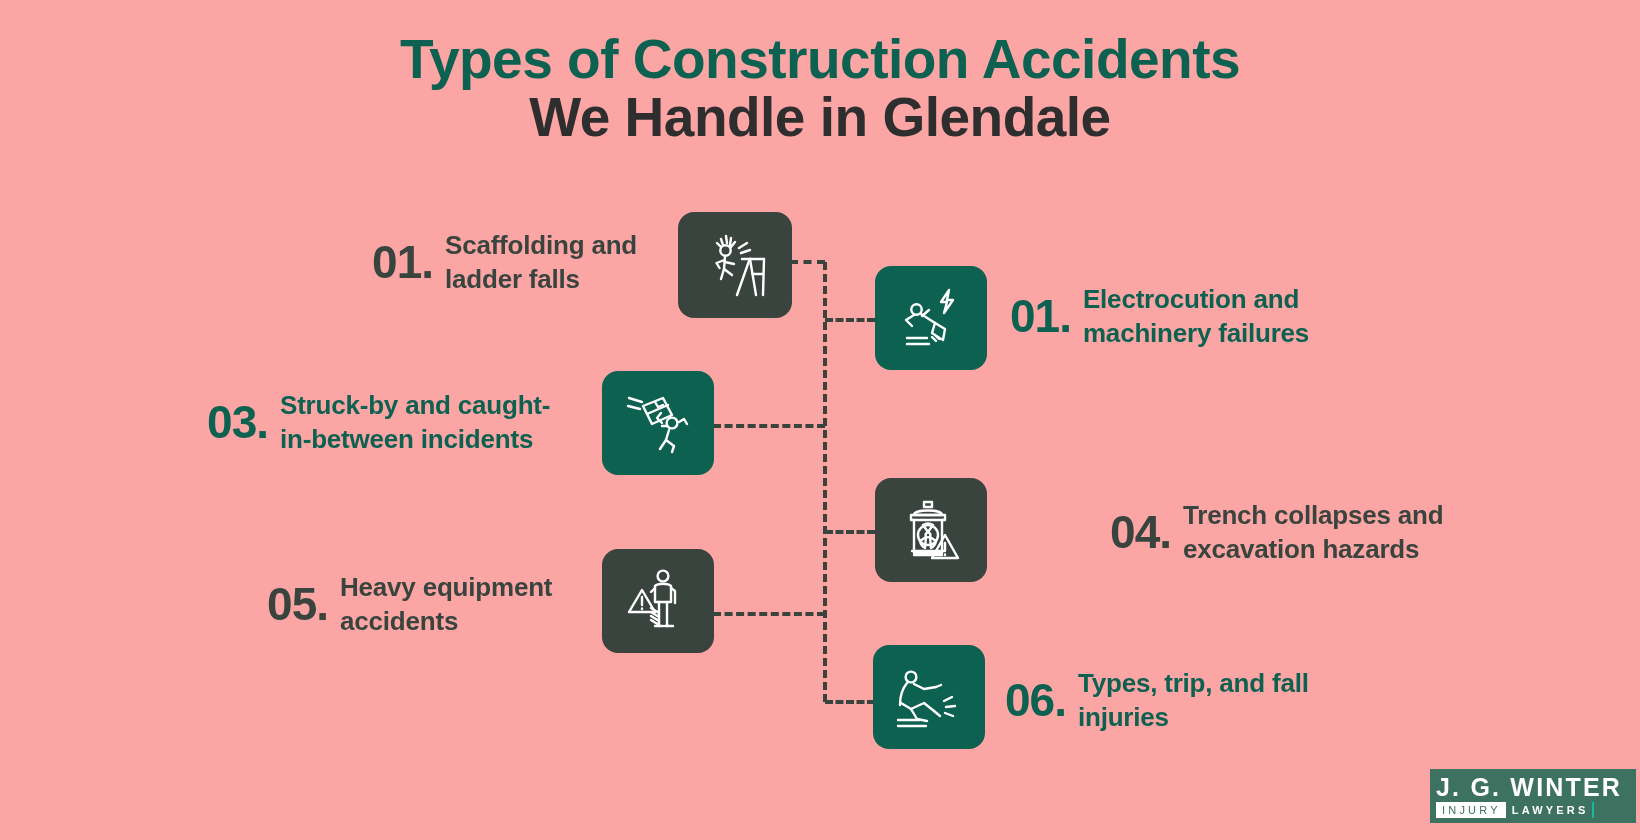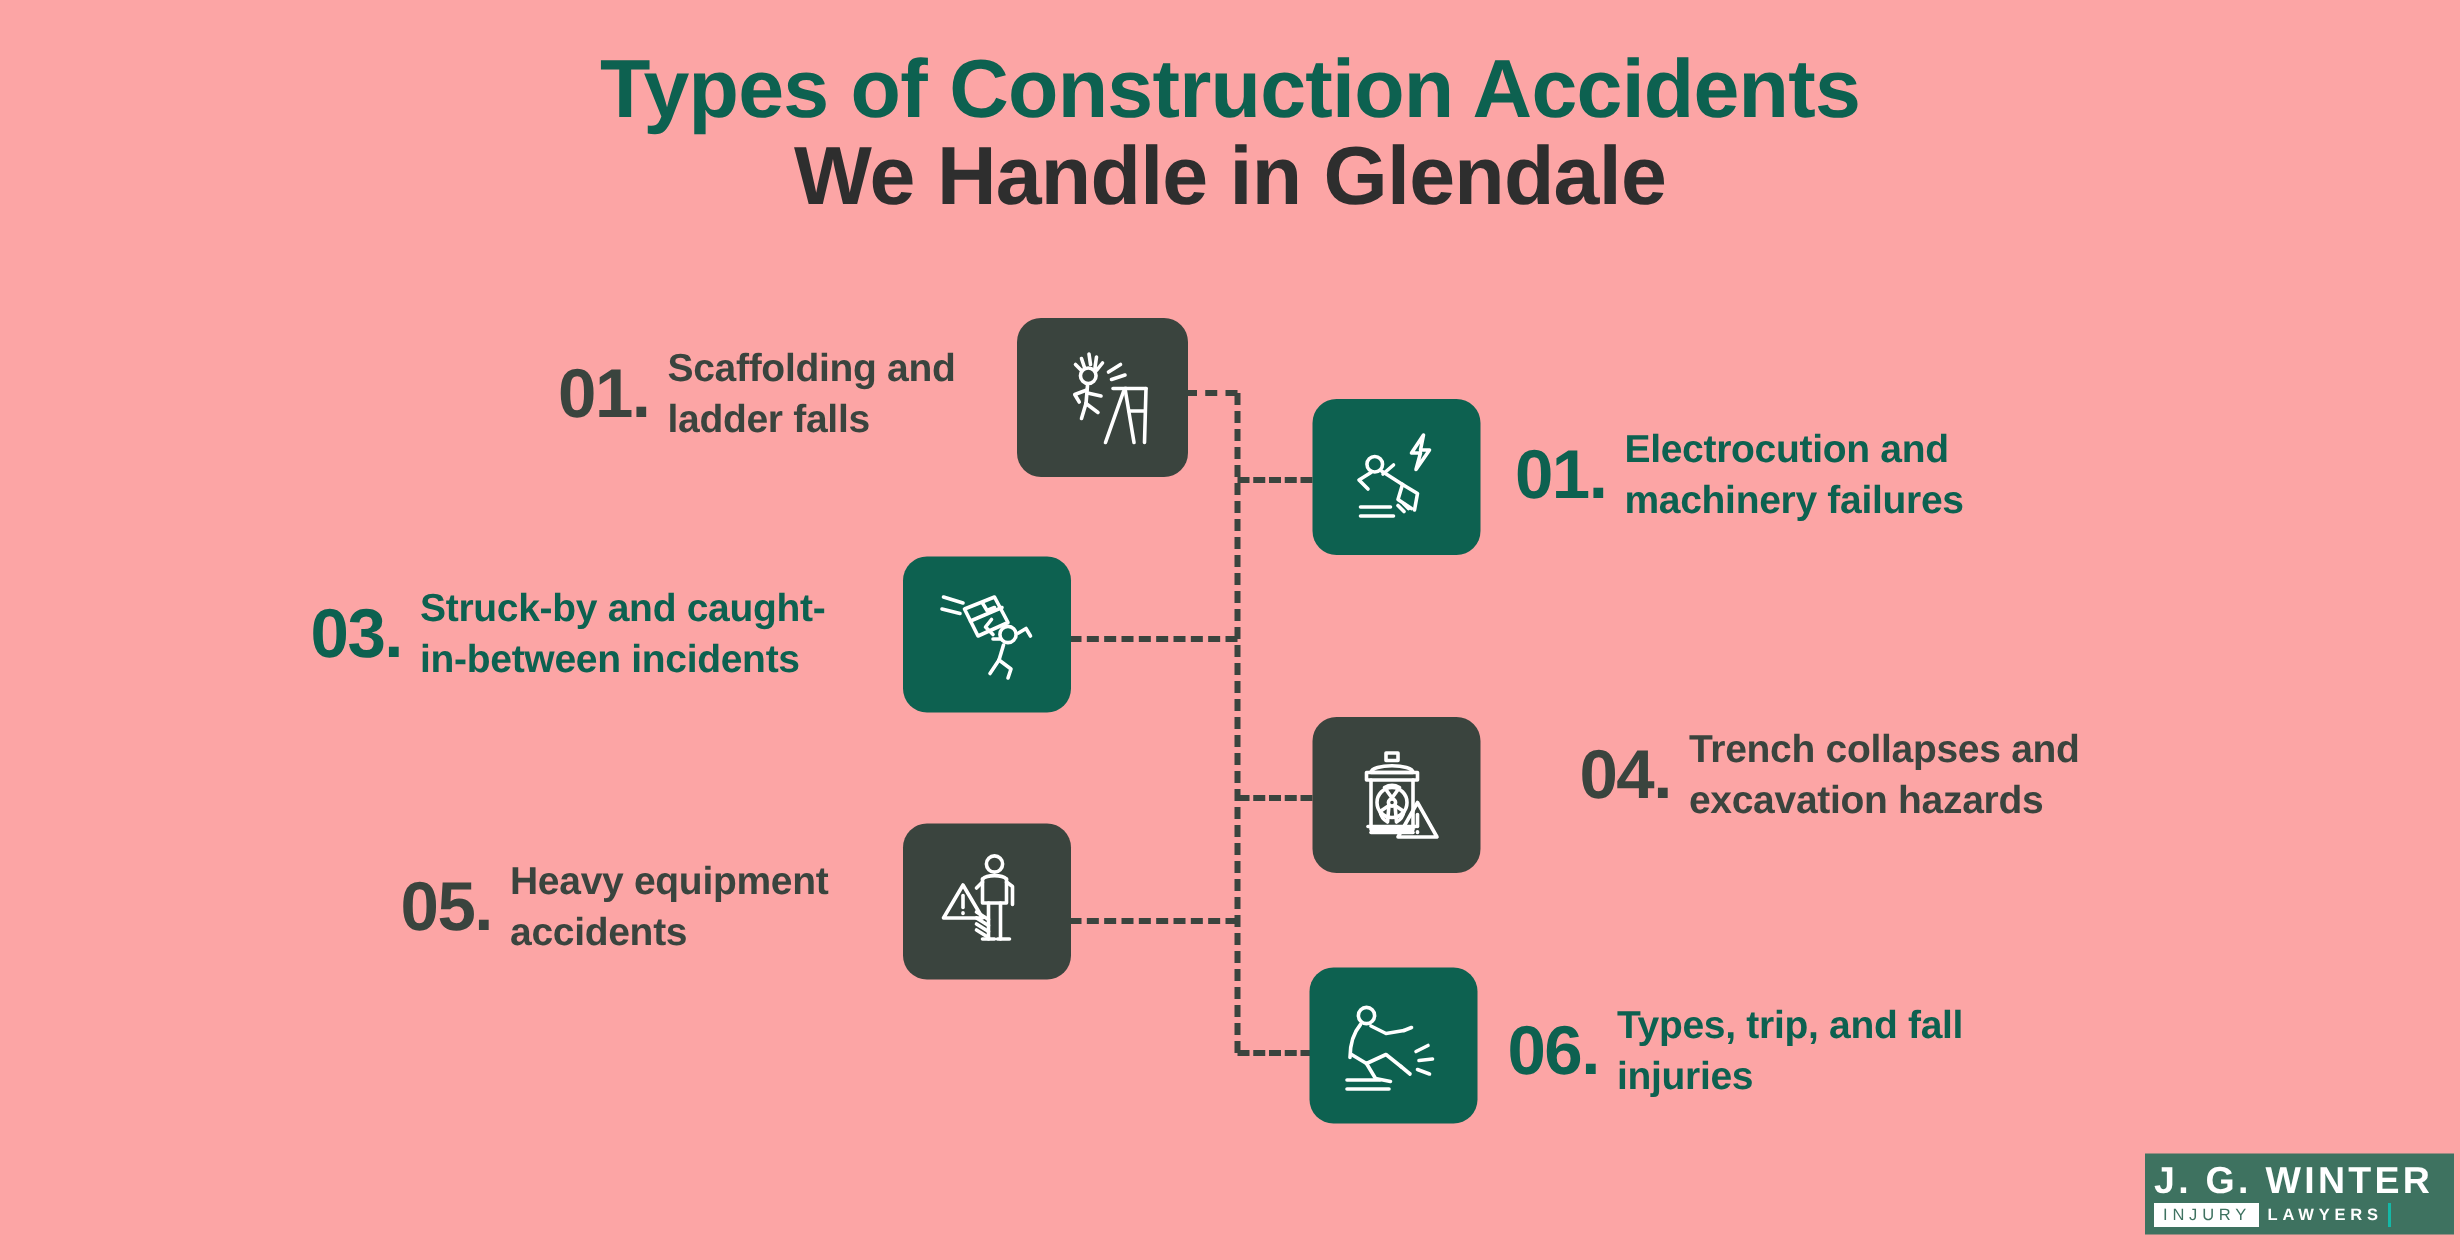--- a/index.html
+++ b/index.html
@@ -252,21 +252,21 @@
         <path d="M34 39 l-5 -7 a10 10 0 0 1 10 0 z"></path>
         <path d="M32 44 l-6 4 a10 10 0 0 0 5 7 z"></path>
         <path d="M36 44 l6 4 a10 10 0 0 1 -5 7 z"></path>
 
         <path d="M51 42 l13 23 h-26 z"></path>
         <path d="M51 50 v8"></path>
         <path d="M51 61.5 v0.5"></path>
       </svg>
     </span>
   </div>
-  <div class="item-text" style="left:1053px; top:482px; width:420px;">
+  <div class="item-text" style="left:1053px; top:498px; width:420px;justify-content:flex-end;">
     <span class="item-num c-dark">04.</span>
     <span class="item-label c-dark" style="width:290px;">Trench collapses and excavation hazards</span>
   </div>
 
   <div class="tile" style="left:602px; top:549px; width:112px; height:104px; background:#3a443e;">
     <span>
       <svg width="74" height="74" viewBox="0 0 74 74" fill="none" stroke="#ffffff" stroke-width="2.4" stroke-linecap="round" stroke-linejoin="round">
 
         <circle cx="42" cy="12" r="5.4"></circle>
 

